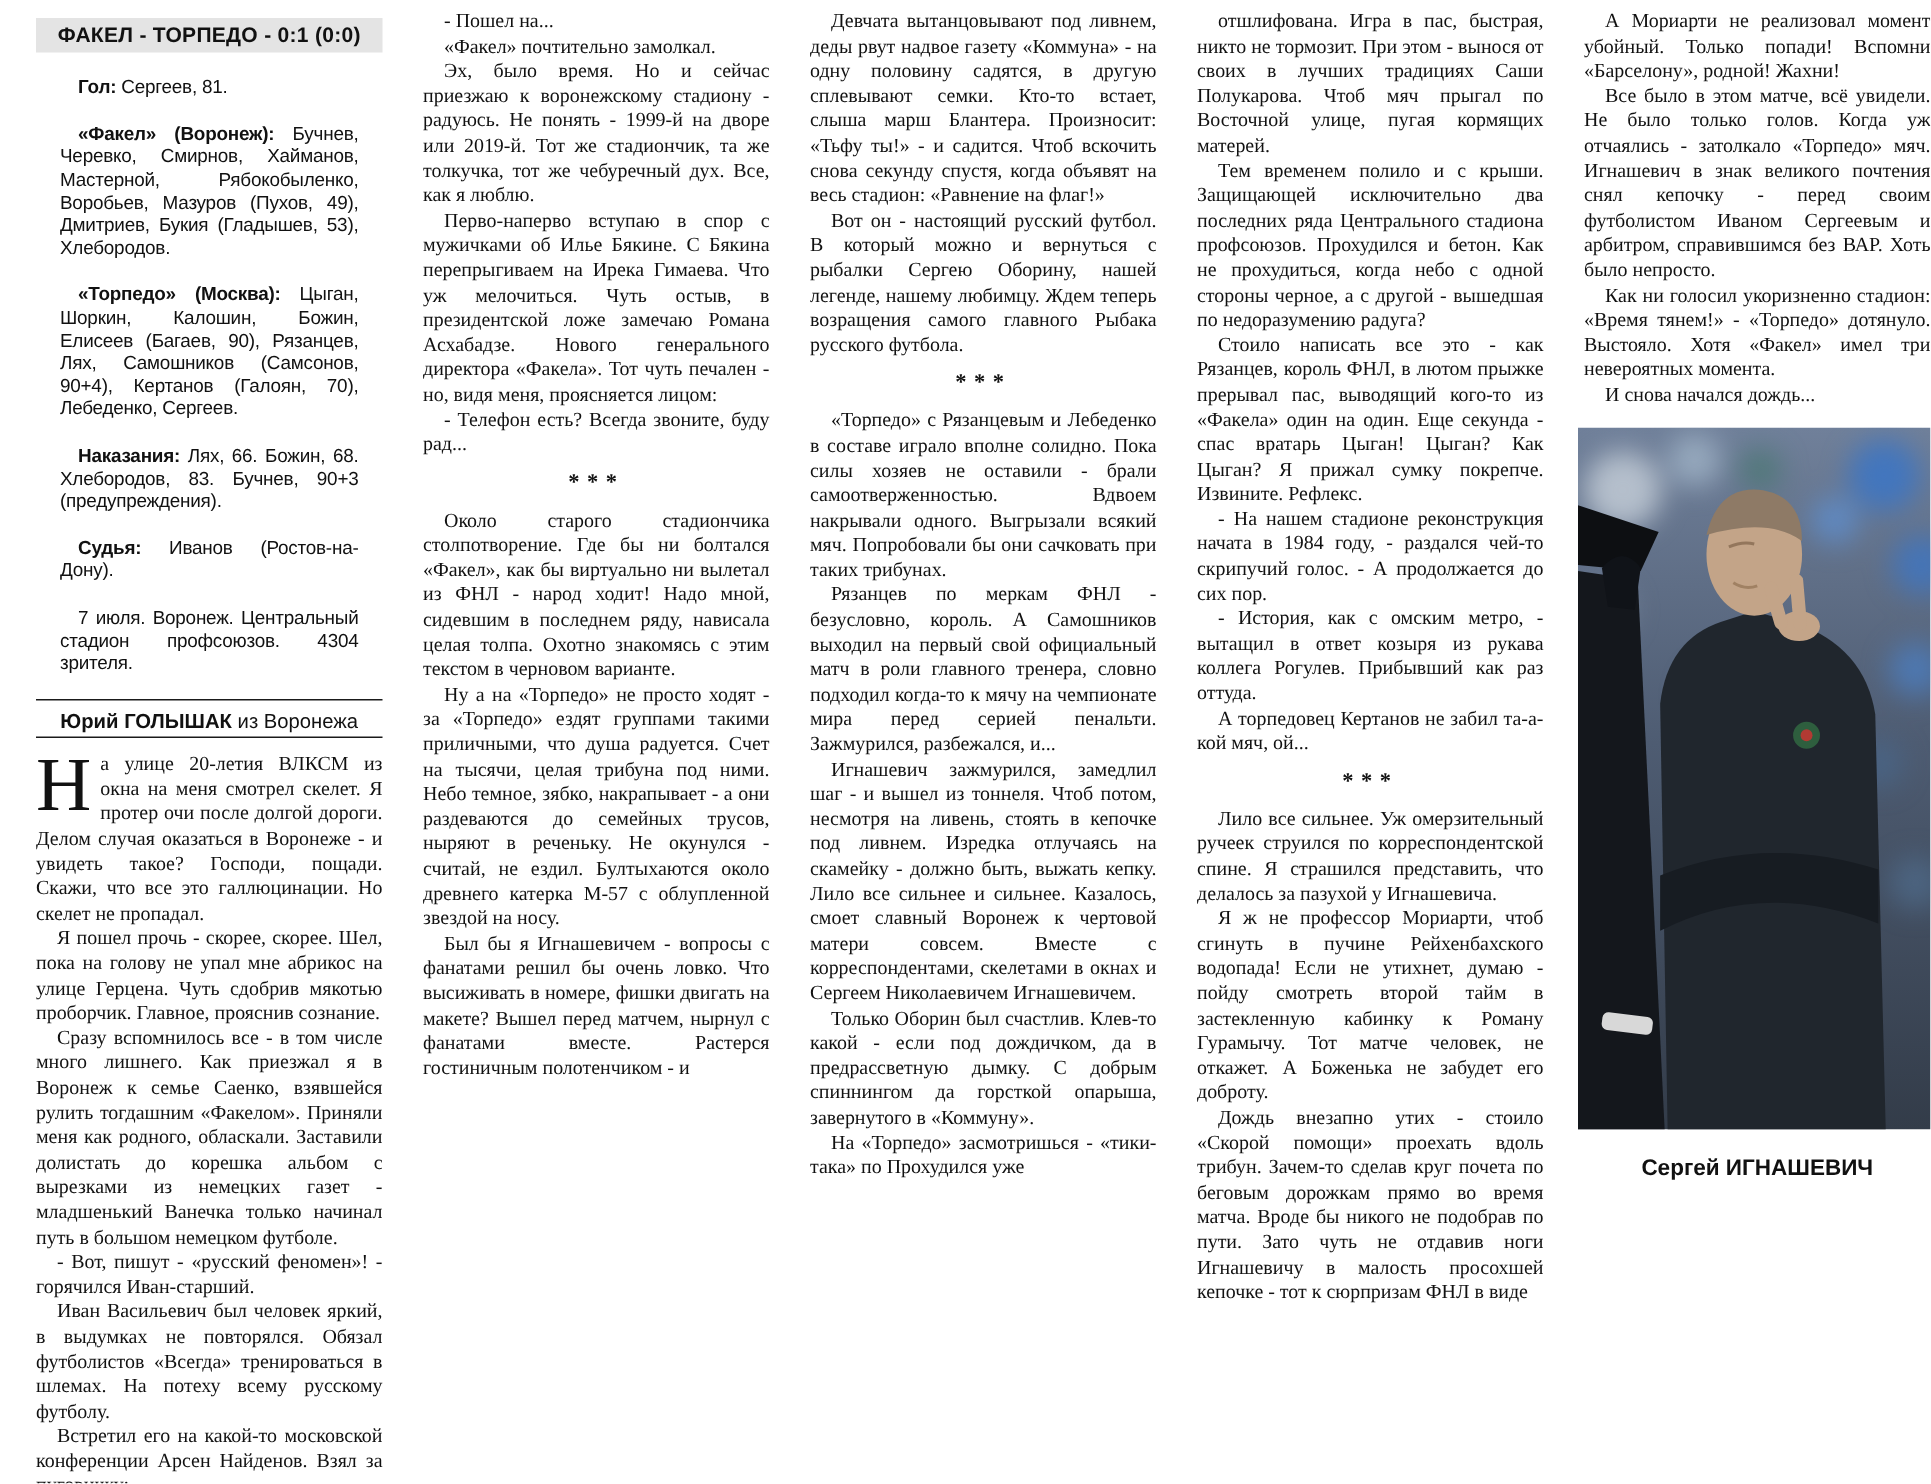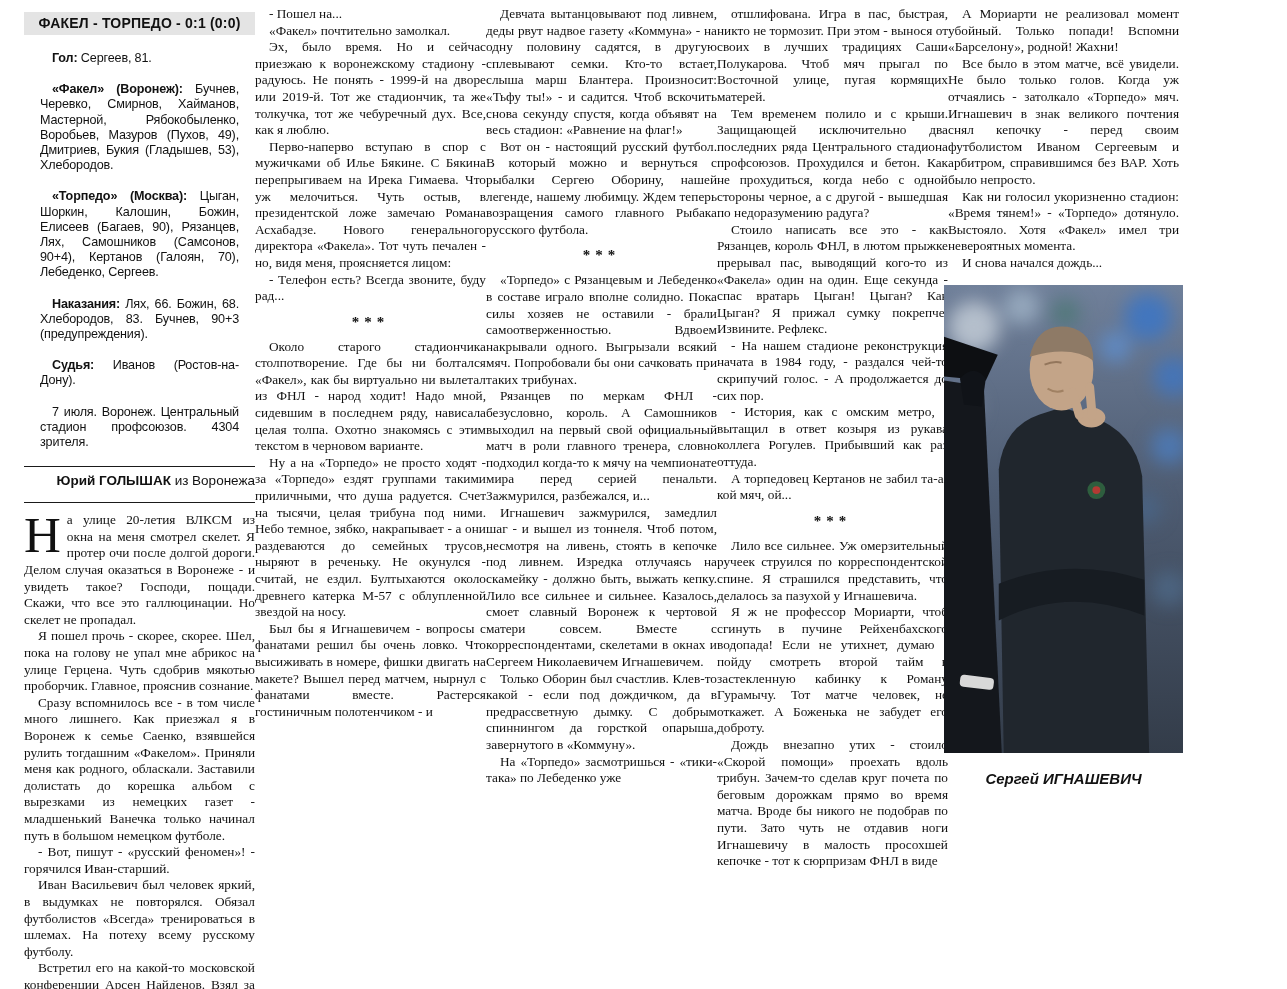--- a/index.html
+++ b/index.html
@@ -1,42 +1,42 @@
 <!DOCTYPE html>
 <html><head>
 <meta charset="utf-8">
 <style>
   html,body{margin:0;padding:0;background:#fff;}
   #page{position:relative;width:1287px;height:989px;background:#fff;overflow:hidden;
         color:#111;font-family:"Liberation Serif",serif;}
-  #cols{display:flex;padding-left:24px;height:100%;}
+  #cols{display:flex;padding-left:24px;gap:27px;height:100%;}
   .col{width:231px;flex:0 0 231px;padding-top:6px;box-sizing:border-box;}
   
   .score-bar{background:#e4e4e4;text-align:center;font-family:"Liberation Sans",sans-serif;
              font-weight:bold;font-size:14px;line-height:23px;height:23px;margin-top:6px;
              letter-spacing:.2px;}
   .match-info{margin-top:6px;}
   .info-p{margin:16px;font-family:"Liberation Sans",sans-serif;font-size:12.6px;line-height:15.2px;
           text-align:justify;text-indent:12px;letter-spacing:-.15px;}
   .info-p b{letter-spacing:-.15px;}
   
   .byline{margin-top:7px;border-top:1.5px solid #1a1a1a;border-bottom:1px solid #1a1a1a;
-          text-align:right;font-family:"Liberation Sans",sans-serif;font-size:13.5px;
-          padding:6px 0 14px 0;margin-bottom:9px;}
+          text-align:center;font-family:"Liberation Sans",sans-serif;font-size:13.5px;
+          padding:6px 0 3px 0;margin-bottom:9px;}
   .byline b{font-weight:bold;}
   
   .body-p{margin:0;font-size:13.3px;line-height:16.6px;text-align:justify;text-indent:14px;}
   .body-p.has-drop{text-indent:0;}
   .dropcap{float:left;font-size:51px;line-height:41px;padding:3px 6px 0 0;color:#111;}
   .stars{text-align:center;font-weight:bold;font-size:15px;letter-spacing:5px;
          margin:9px 0 8px 0;}
   
   .photo{display:block;width:239px;margin-left:-4px;margin-top:13px;}
   .caption{text-align:center;font-family:"Liberation Sans",sans-serif;font-weight:bold;
-           font-style:italic;font-size:15px;margin-top:17px;}
+           font-size:15px;margin-top:17px;}
 </style>
 </head>
 <body>
 
 <div id="page">
   <div id="cols">
 
     <div class="col">
       <div class="score-bar">ФАКЕЛ - ТОРПЕДО - 0:1 (0:0)</div>
       <div class="match-info">
@@ -75,21 +75,21 @@
 
     <div class="col">
       <div class="flow">
           <p class="body-p">Девчата вытанцовывают под ливнем, деды рвут надвое газету «Коммуна» - на одну половину садятся, в другую сплевывают семки. Кто-то встает, слыша марш Блантера. Произносит: «Тьфу ты!» - и садится. Чтоб вскочить снова секунду спустя, когда объявят на весь стадион: «Равнение на флаг!»</p>
           <p class="body-p">Вот он - настоящий русский футбол. В который можно и вернуться с рыбалки Сергею Оборину, нашей легенде, нашему любимцу. Ждем теперь возращения самого главного Рыбака русского футбола.</p>
           <div class="stars">***</div>
           <p class="body-p">«Торпедо» с Рязанцевым и Лебеденко в составе играло вполне солидно. Пока силы хозяев не оставили - брали самоотверженностью. Вдвоем накрывали одного. Выгрызали всякий мяч. Попробовали бы они сачковать при таких трибунах.</p>
           <p class="body-p">Рязанцев по меркам ФНЛ - безусловно, король. А Самошников выходил на первый свой официальный матч в роли главного тренера, словно подходил когда-то к мячу на чемпионате мира перед серией пенальти. Зажмурился, разбежался, и...</p>
           <p class="body-p">Игнашевич зажмурился, замедлил шаг - и вышел из тоннеля. Чтоб потом, несмотря на ливень, стоять в кепочке под ливнем. Изредка отлучаясь на скамейку - должно быть, выжать кепку. Лило все сильнее и сильнее. Казалось, смоет славный Воронеж к чертовой матери совсем. Вместе с корреспондентами, скелетами в окнах и Сергеем Николаевичем Игнашевичем.</p>
           <p class="body-p">Только Оборин был счастлив. Клев-то какой - если под дождичком, да в предрассветную дымку. С добрым спиннингом да горсткой опарыша, завернутого в «Коммуну».</p>
-          <p class="body-p">На «Торпедо» засмотришься - «тики-така» по Лебеденко уже</p>
+          <p class="body-p">На «Торпедо» засмотришься - «тики-така» по Прохудился уже</p>
         </div>
     </div>
 
     <div class="col">
       <div class="flow">
           <p class="body-p">отшлифована. Игра в пас, быстрая, никто не тормозит. При этом - вынося от своих в лучших традициях Саши Полукарова. Чтоб мяч прыгал по Восточной улице, пугая кормящих матерей.</p>
           <p class="body-p">Тем временем полило и с крыши. Защищающей исключительно два последних ряда Центрального стадиона профсоюзов. Прохудился и бетон. Как не прохудиться, когда небо с одной стороны черное, а с другой - вышедшая по недоразумению радуга?</p>
           <p class="body-p">Стоило написать все это - как Рязанцев, король ФНЛ, в лютом прыжке прерывал пас, выводящий кого-то из «Факела» один на один. Еще секунда - спас вратарь Цыган! Цыган? Как Цыган? Я прижал сумку покрепче. Извините. Рефлекс.</p>
           <p class="body-p">- На нашем стадионе реконструкция начата в 1984 году, - раздался чей-то скрипучий голос. - А продолжается до сих пор.</p>
           <p class="body-p">- История, как с омским метро, - вытащил в ответ козыря из рукава коллега Рогулев. Прибывший как раз оттуда.</p>

